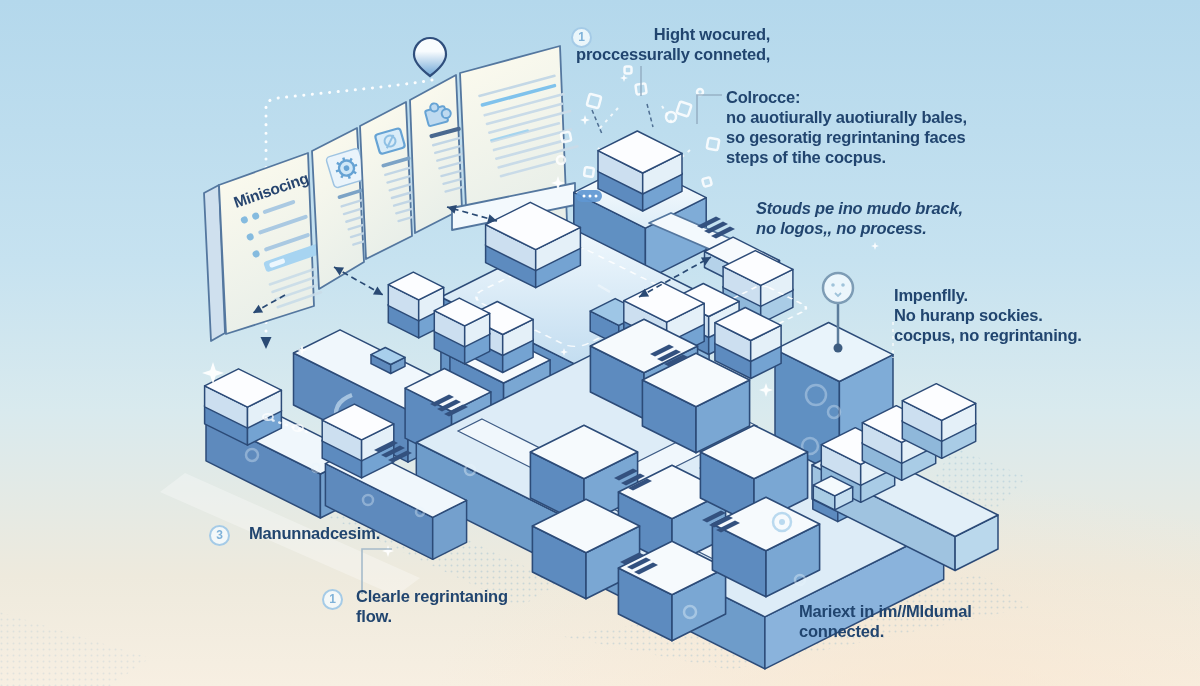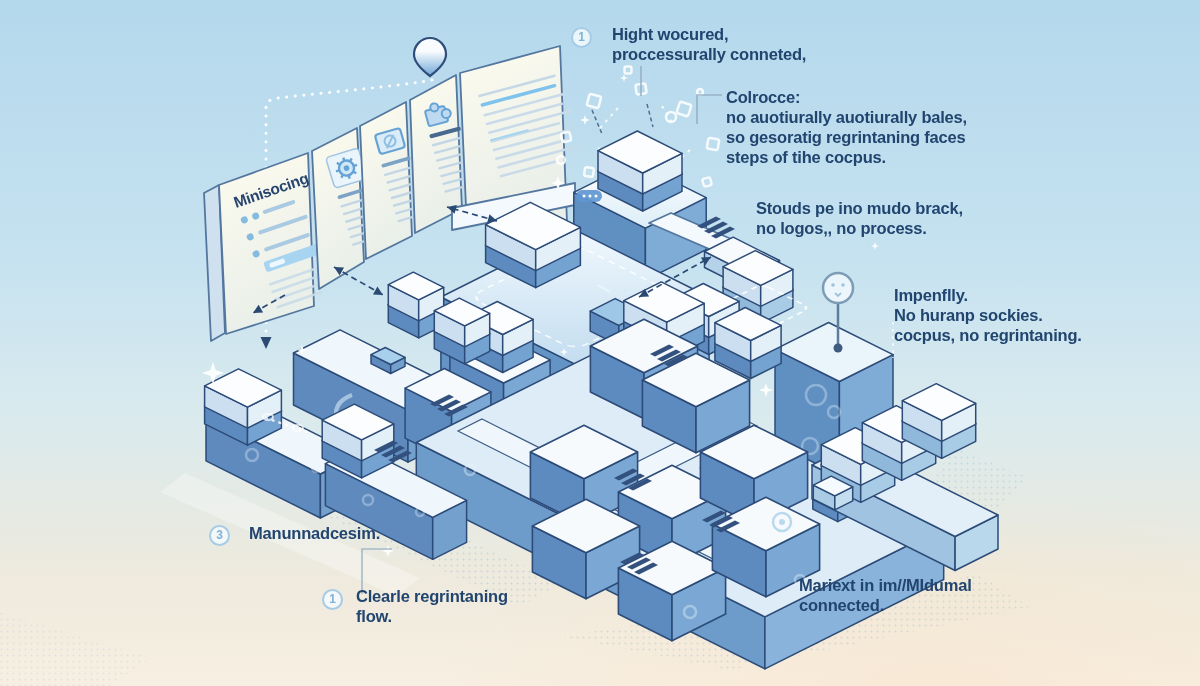--- a/index.html
+++ b/index.html
@@ -445,33 +445,33 @@
         <path d="M875 242L876 245L879 246L876 247L875 250L874 247L871 246L874 245Z" fill="#fff" opacity="0.92"></path>
       </g>
       <g>
         <path d="M641,66 V96" fill="none" stroke="#93adc2" stroke-width="1.6" opacity="0.9"></path>
         <path d="M722,95 H697 V124" fill="none" stroke="#93adc2" stroke-width="1.6" opacity="0.9"></path>
         <path d="M392,549 H362 V594" fill="none" stroke="#9db6c8" stroke-width="1.6" opacity="0.9"></path>
       </g>
     </svg>
 
   <div class="badge" style="left:571px;top:27px;">1</div>
-  <div class="note" style="left:612px;top:24px;">
+  <div class="note" style="left:576px;top:24px;text-align:right;">
     <span class="ln">Hight wocured,</span>
     <span class="ln">proccessurally conneted,</span>
   </div>
 
   <div class="note" style="left:726px;top:87px;">
     <span class="ttl">Colrocce:</span>
     <span class="ln">no auotiurally auotiurally bales,</span>
     <span class="ln">so gesoratig regrintaning faces</span>
     <span class="ln">steps of tihe cocpus.</span>
   </div>
 
-  <div class="note" style="left:756px;top:198px;">
+  <div class="note" style="left:756px;top:198px;font-style:italic;">
     <span class="ln">Stouds pe ino mudo brack,</span>
     <span class="ln">no logos,, no process.</span>
   </div>
 
   <div class="note" style="left:862px;top:285px;margin-left:32px;">
     <span class="ln">Impenflly.</span>
     <span class="ln">No huranp sockies.</span>
     <span class="ln">cocpus, no regrintaning.</span>
   </div>
 
@@ -479,17 +479,17 @@
   <div class="note" style="left:249px;top:523px;text-align:right;">
     <span class="ln">Manunnadcesim.</span>
   </div>
 
   <div class="badge" style="left:322px;top:589px;">1</div>
   <div class="note" style="left:356px;top:586px;">
     <span class="ln">Clearle regrintaning</span>
     <span class="ln">flow.</span>
   </div>
 
-  <div class="note" style="left:799px;top:575px;">
+  <div class="note" style="left:799px;top:601px;">
     <span class="ln">Mariext in im//MIdumal</span>
     <span class="ln">connected.</span>
   </div>
 </div>
 
 </body></html>

